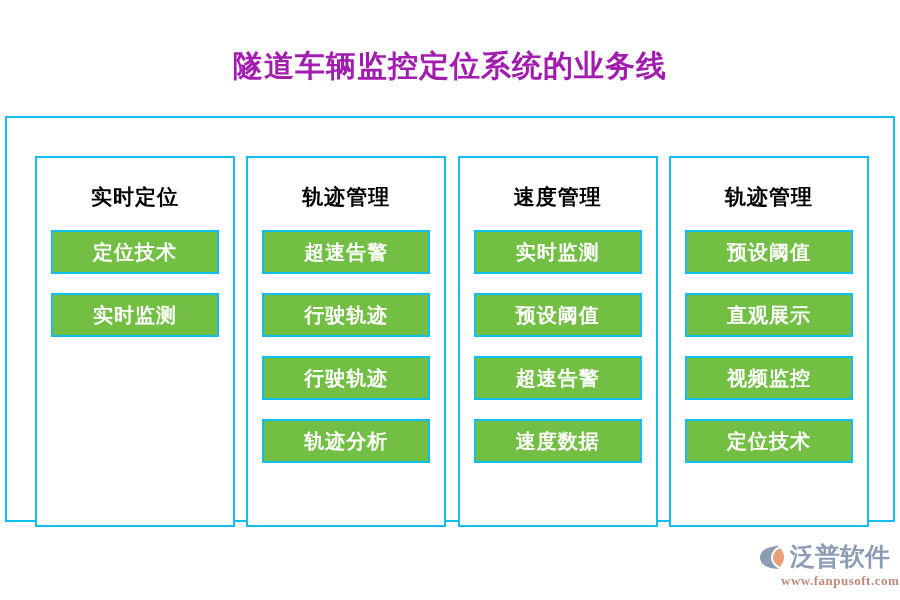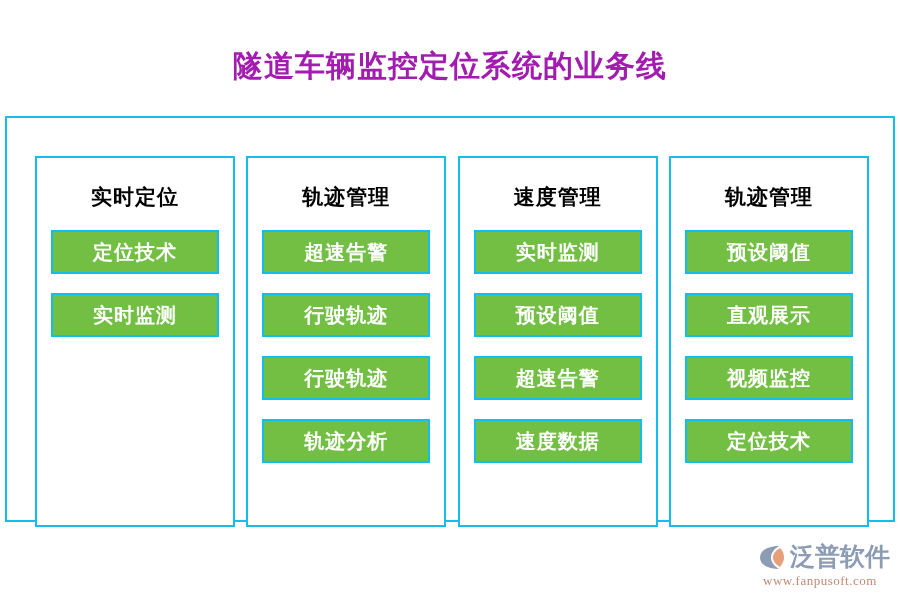--- a/index.html
+++ b/index.html
@@ -116,26 +116,27 @@
     flex: 0 0 auto;
   }
   #brand-name {
     font-size: 25px;
     font-weight: bold;
     color: #8d9cb5;
     letter-spacing: 0px;
     line-height: 30px;
   }
   #brand-url {
-    margin-left: 6px;
+    margin-left: 24px;
     font-size: 13px;
     color: #c08a78;
     letter-spacing: 0.5px;
     line-height: 16px;
     font-family: "Liberation Serif", "DejaVu Serif", serif;
+    font-weight: bold;
   }
 </style>
 </head>
 <body>
 
 <div id="page-title">隧道车辆监控定位系统的业务线</div>
 
 <div id="outer-frame">
   <div id="columns">
 

